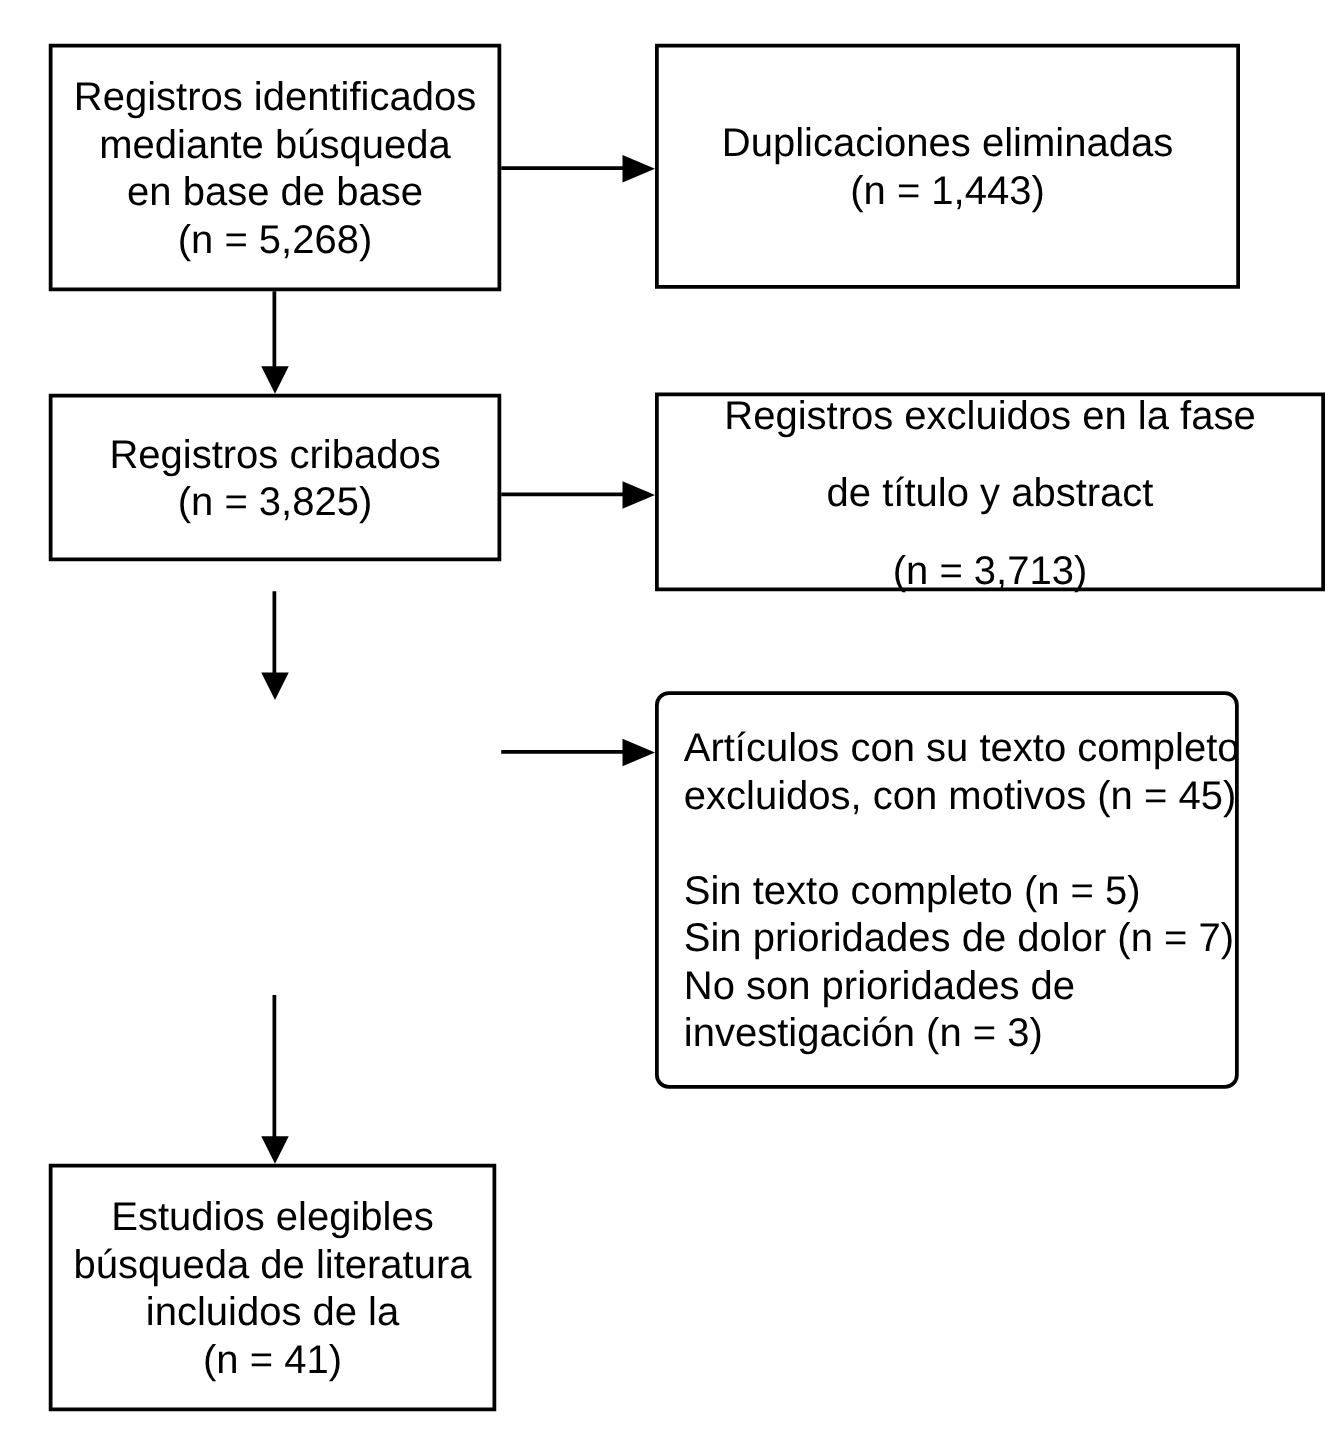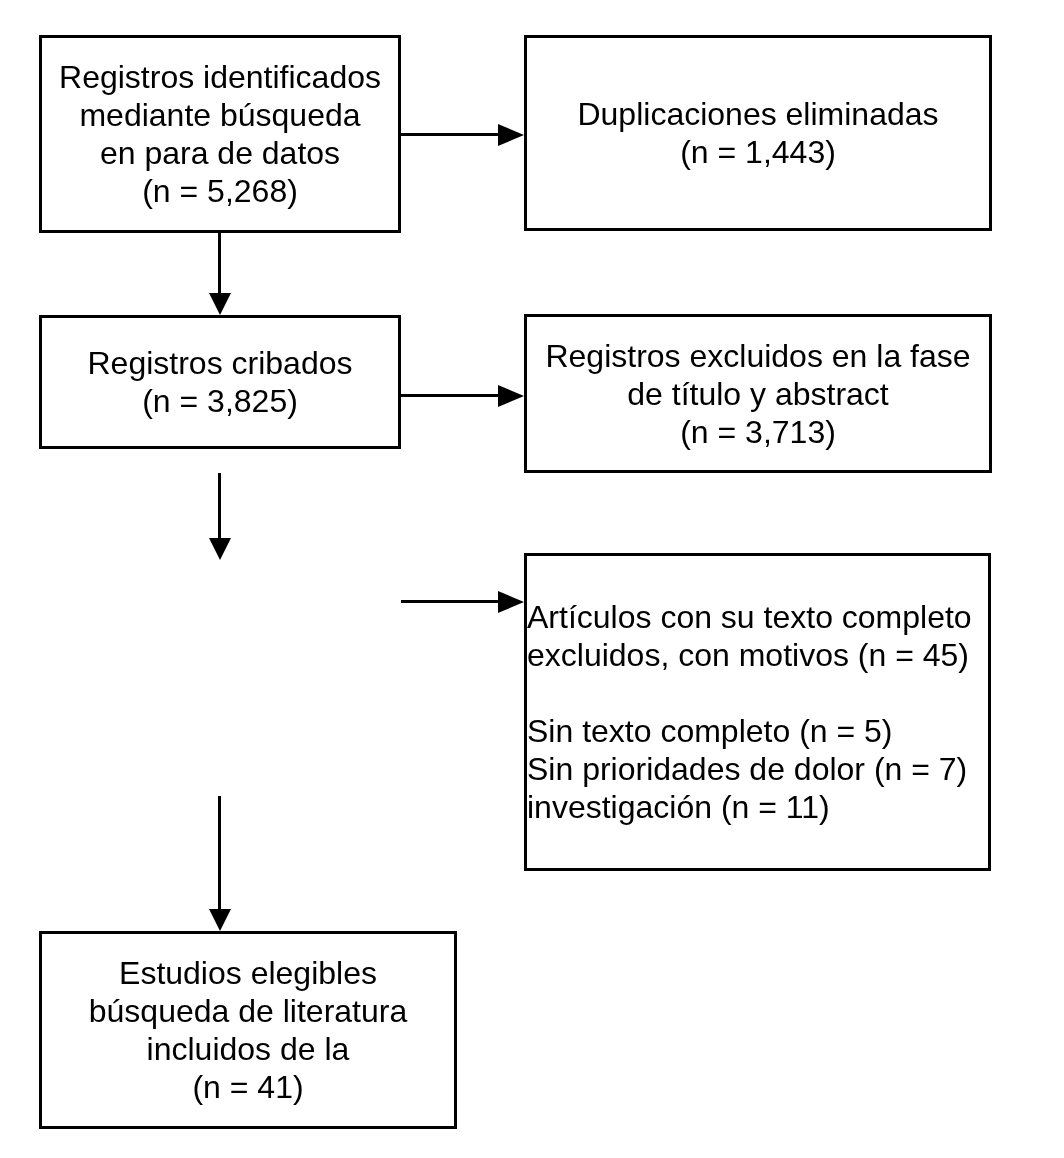--- a/index.html
+++ b/index.html
@@ -25,21 +25,23 @@
     font-size: 32px;
     line-height: 38px;
   }
   .fbox .line {
     min-height: 38px;
     white-space: nowrap;
   }
   .fbox.left-align {
     align-items: flex-start;
     text-align: left;
+    padding-left: 20px;
     padding-right: 6px;
+    border-radius: 11px;
   }
   .vline, .hline {
     position: absolute;
     background: #000000;
   }
   .vline { width: 3px; }
   .hline { height: 3px; }
   .head-down {
     position: absolute;
     width: 0; height: 0;
@@ -56,51 +58,52 @@
   }
 </style>
 </head>
 <body>
 
 <div class="canvas">
 
   <div class="fbox" style="left:39px; top:35px; width:362px; height:198px;">
     <div class="line">Registros identificados</div>
     <div class="line">mediante búsqueda</div>
-    <div class="line">en para de datos</div>
+    <div class="line">en base de base</div>
     <div class="line">(n = 5,268)</div>
   </div>
 
   <div class="fbox" style="left:524px; top:35px; width:468px; height:196px;align-items:center;">
     <div class="line">Duplicaciones eliminadas</div>
     <div class="line">(n = 1,443)</div>
   </div>
 
   <div class="fbox" style="left:39px; top:315px; width:362px; height:134px;">
     <div class="line">Registros cribados</div>
     <div class="line">(n = 3,825)</div>
   </div>
 
-  <div class="fbox" style="left:524px; top:314px; width:468px; height:159px;">
+  <div class="fbox" style="left:524px; top:314px; width:536px; height:159px;gap:24px;">
     <div class="line">Registros excluidos en la fase</div>
     <div class="line">de título y abstract</div>
     <div class="line">(n = 3,713)</div>
   </div>
 
 
   <div class="fbox left-align" style="left:524px; top:553px; width:467px; height:318px;">
     <div class="line">Artículos con su texto completo</div>
     <div class="line">excluidos, con motivos (n = 45)</div>
     <div class="line"></div>
     <div class="line">Sin texto completo (n = 5)</div>
     <div class="line">Sin prioridades de dolor (n = 7)</div>
-    <div class="line">investigación (n = 11)</div>
+    <div class="line">No son prioridades de</div>
+    <div class="line">investigación (n = 3)</div>
   </div>
 
-  <div class="fbox" style="left:39px; top:931px; width:418px; height:198px;">
+  <div class="fbox" style="left:39px; top:931px; width:358px; height:198px;">
     <div class="line">Estudios elegibles</div>
     <div class="line">búsqueda de literatura</div>
     <div class="line">incluidos de la</div>
     <div class="line">(n = 41)</div>
   </div>
 
   <div>
     <div class="vline" style="left:218px; top:233px; height:62px;"></div>
     <div class="head-down" style="left:209px; top:293px;"></div>
   </div>

